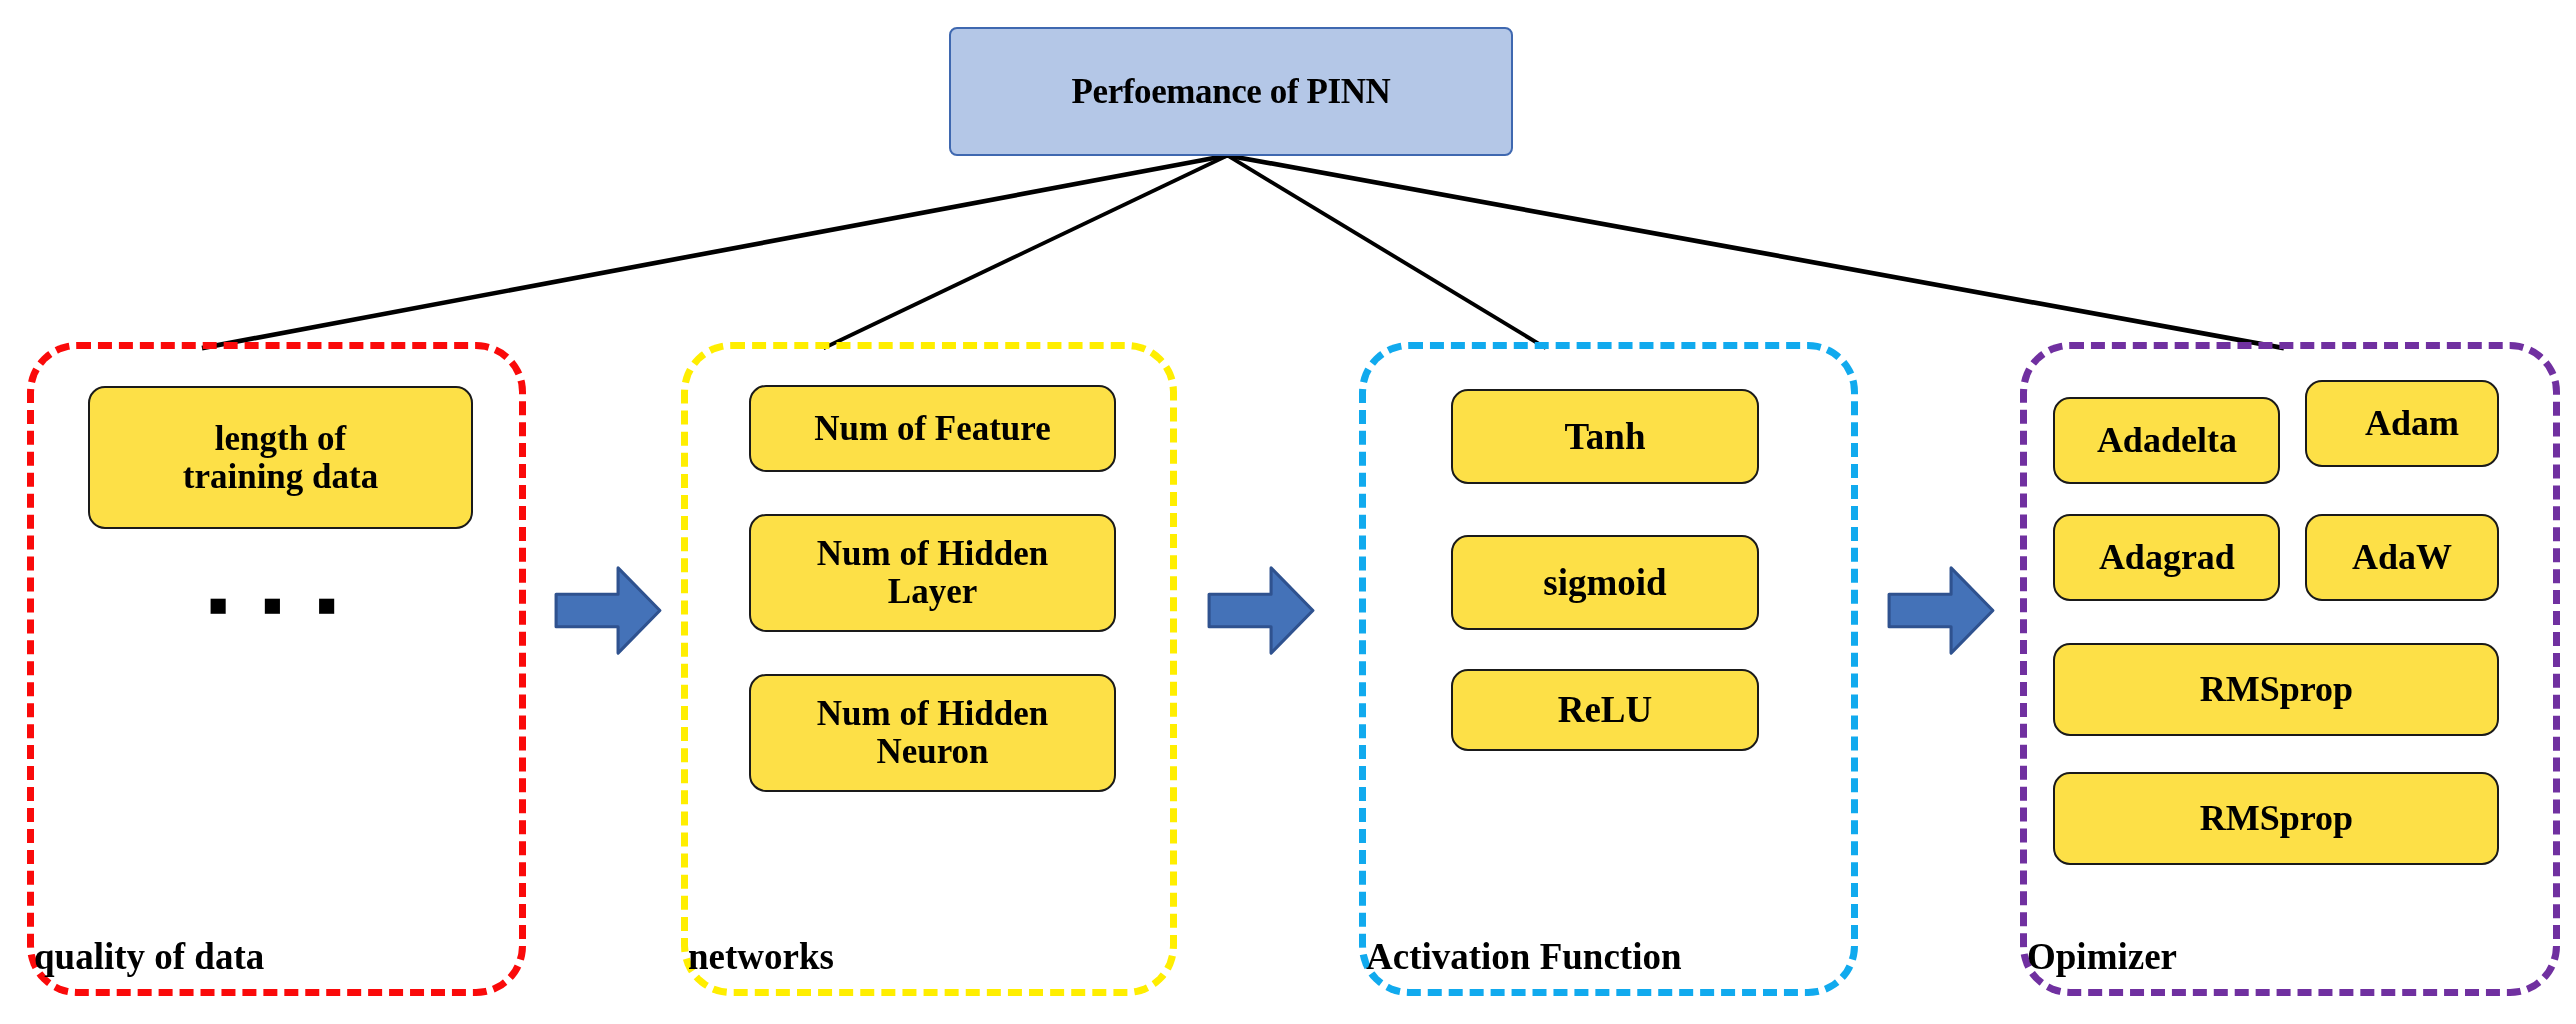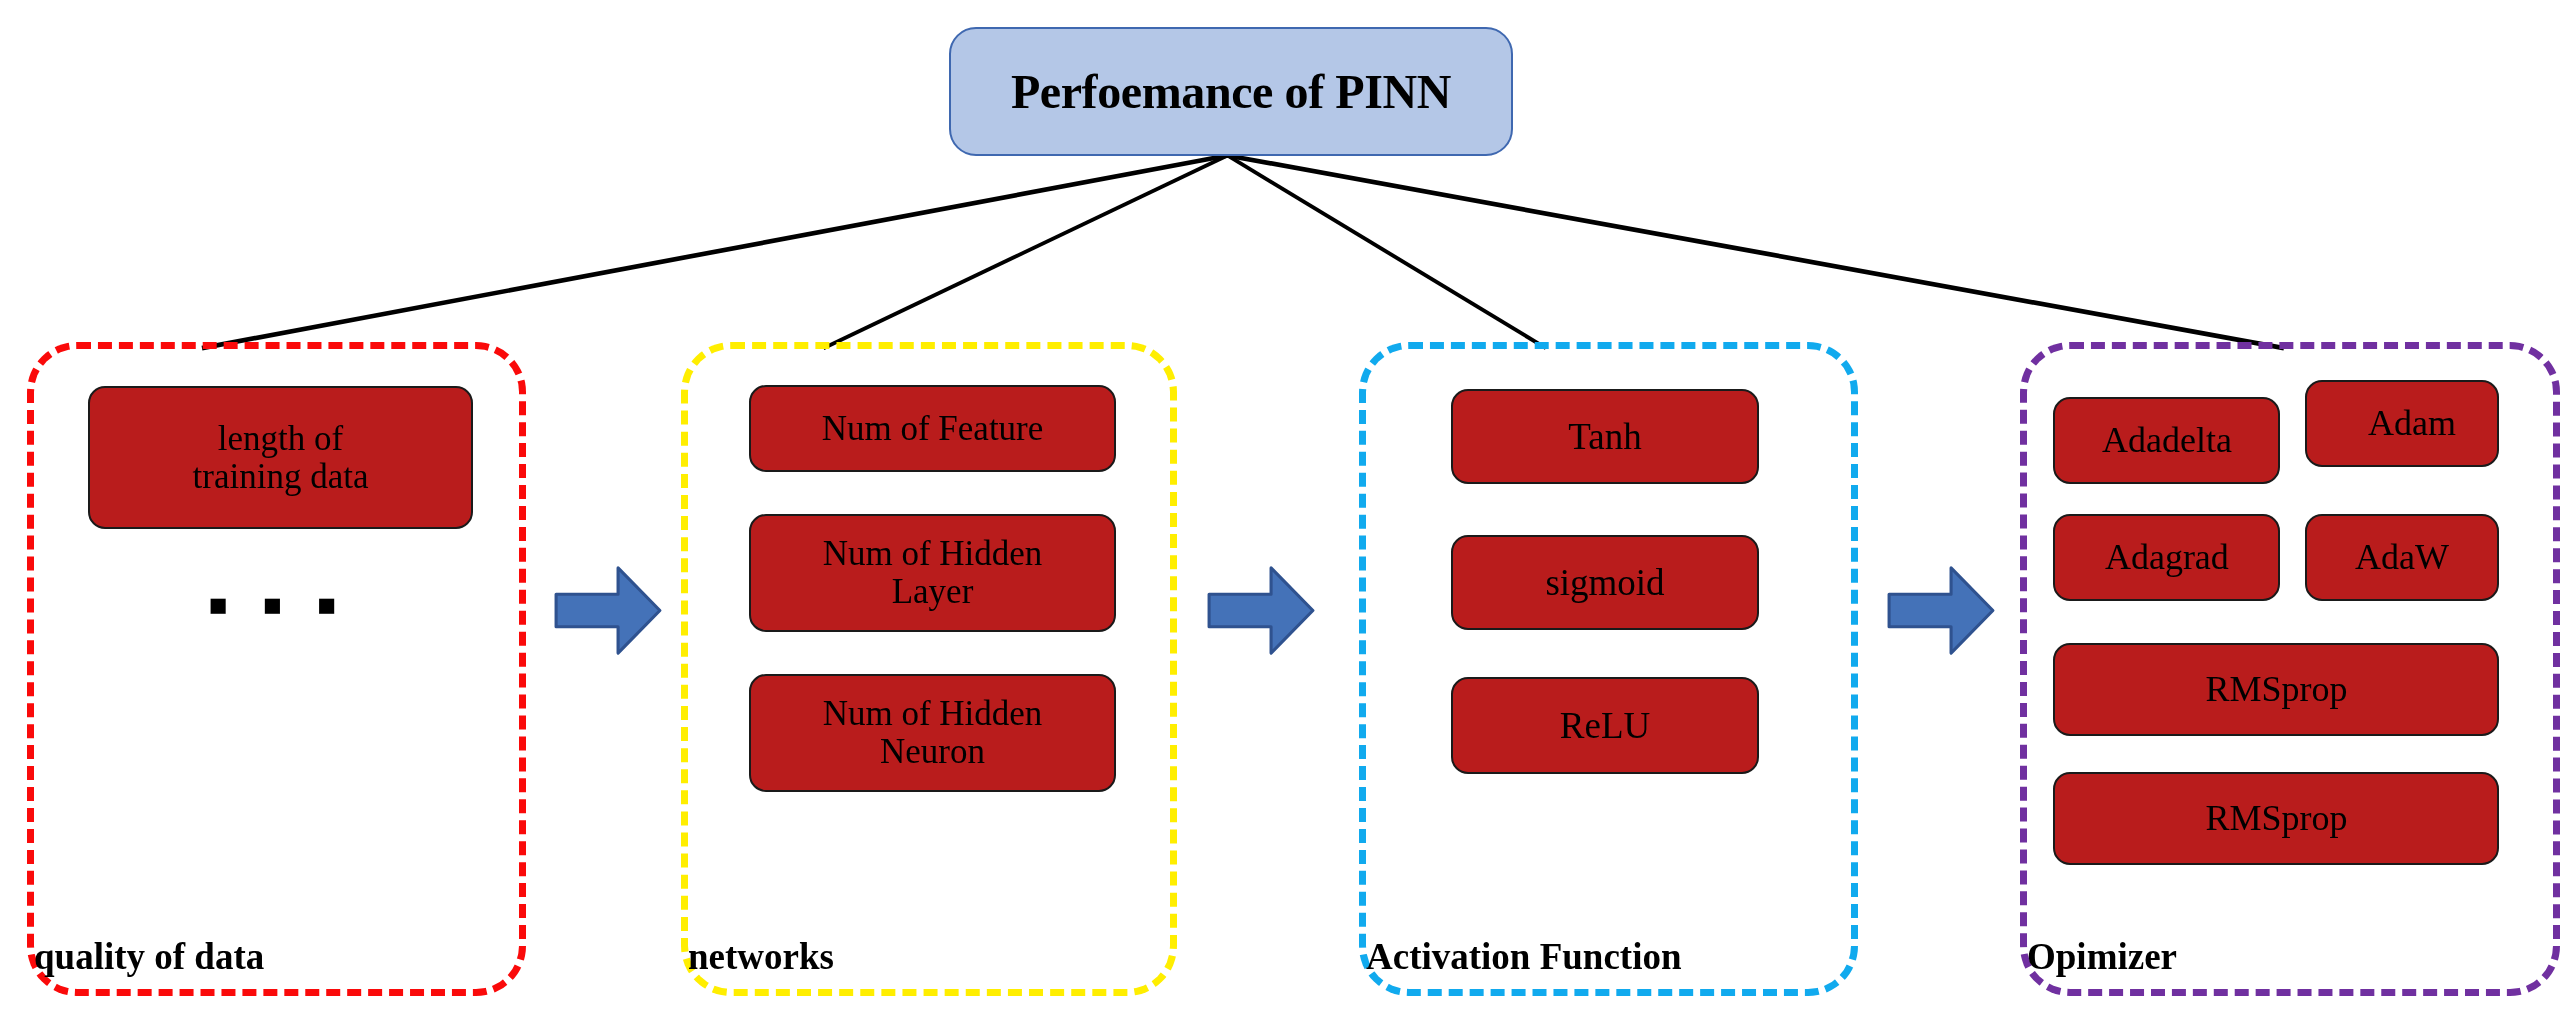--- a/index.html
+++ b/index.html
@@ -32,27 +32,27 @@
   
   .title-node {
     position: absolute;
     left: 949px;
     top: 27px;
     width: 564px;
     height: 129px;
     box-sizing: border-box;
     background: #b4c7e7;
     border: 2.3px solid #3f68b0;
-    border-radius: 27px;
+    border-radius: 8px;
     display: flex;
     align-items: center;
     justify-content: center;
     color: #000000;
     font-weight: bold;
-    font-size: 48px;
+    font-size: 35px;
     letter-spacing: -0.4px;
     white-space: nowrap;
   }
 
   
   .group {
     position: absolute;
     box-sizing: border-box;
     border-style: dashed;
     border-width: 7.8px;
@@ -78,28 +78,28 @@
     bottom: 11px;
     font-weight: bold;
     font-size: 37px;
     color: #000000;
     white-space: nowrap;
   }
 
   
   .item-box {
     box-sizing: border-box;
-    background: #b91c1c;
+    background: #fde047;
     border: 2.3px solid #1a1a1a;
     border-radius: 17px;
     display: flex;
     align-items: center;
     justify-content: center;
     text-align: center;
-    font-weight: normal;
+    font-weight: bold;
     color: #000000;
     line-height: 1.08;
     padding: 3.1px 7.8px;
   }
   .ellipsis {
     font-weight: bold;
     font-size: 61px;
     line-height: 1;
     letter-spacing: 7.8px;
     color: #000000;
@@ -127,21 +127,21 @@
   #g2-box3 { top: 325px; height: 118px; }
 
   
   #group-activation {
     left: 1359px; top: 342px; width: 499px; height: 654px;
     border-color: #11aaee;
   }
   #group-activation .item-box { width: 308px; font-size: 37px; left: 85px; position: absolute; }
   #g3-box1 { top: 40px;  height: 95px; }
   #g3-box2 { top: 186px; height: 95px; }
-  #g3-box3 { top: 328px; height: 97px; }
+  #g3-box3 { top: 320px; height: 82px; }
 
   
   #group-optimizer {
     left: 2020px; top: 342px; width: 540px; height: 654px;
     border-color: #7030a0;
   }
   #group-optimizer .item-box { position: absolute; font-size: 36px; }
   #g4-box1 { left: 26.4px;  top: 31px;  width: 227px; height: 87px; margin-top: 17px; }
   #g4-box2 { left: 278px; top: 31px;  width: 194px; height: 87px; padding-left: 28px; }
   #g4-box3 { left: 26.4px;  top: 165px; width: 227px; height: 87px; }

